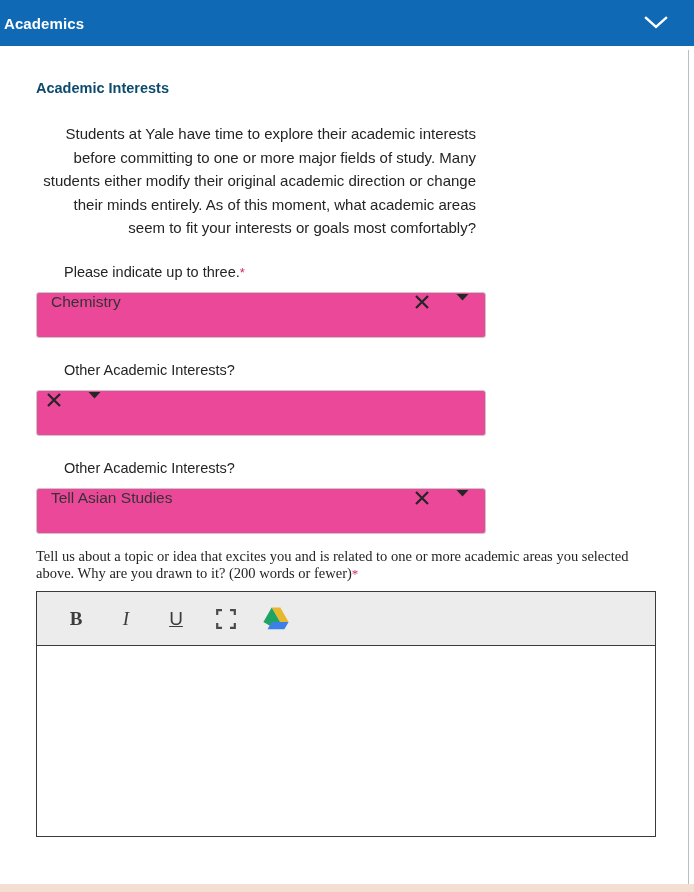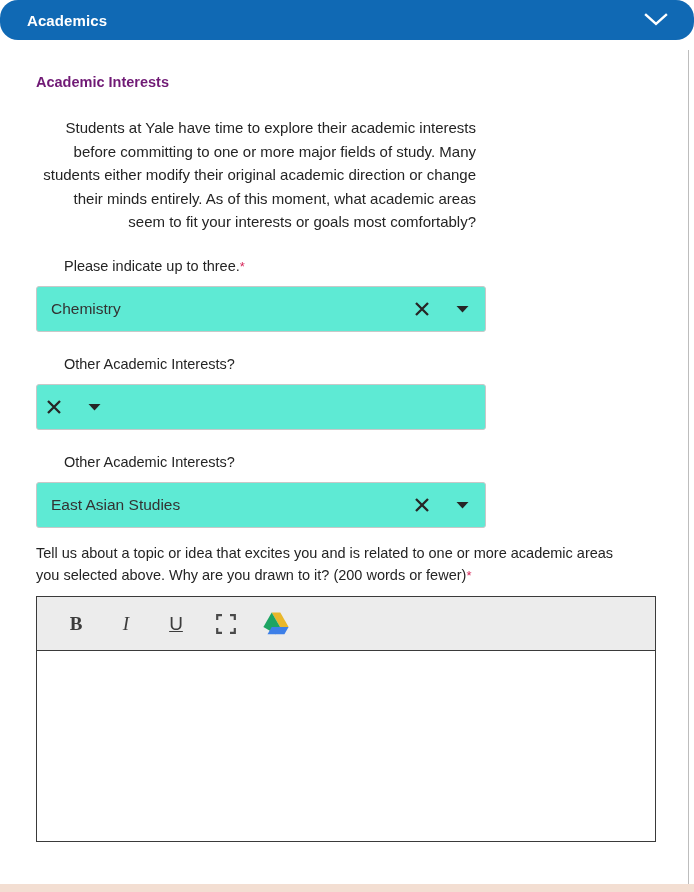--- a/index.html
+++ b/index.html
@@ -11,28 +11,27 @@
     height: 892px;
     background: #ffffff;
     font-family: "Liberation Sans", sans-serif;
     color: #1a1a1a;
     overflow: hidden;
     position: relative;
   }
 
   
   .section-header {
-    height: 40px;
+    height: 46px;
     background: #1069b4;
     display: flex;
     align-items: center;
     justify-content: space-between;
-    padding: 0 18px 0 27px;
-    box-sizing: border-box;
-    border-radius: 18px;
+    padding: 0 18px 0 4px;
+    box-sizing: border-box;
   }
   .section-header-title {
     color: #ffffff;
     font-size: 15px;
     font-weight: bold;
     letter-spacing: .1px;
   }
   .chevron-btn {
     width: 40px;
     height: 40px;
@@ -44,21 +43,21 @@
 
   
   .page-body {
     padding: 0 0 0 36px;
     position: relative;
   }
 
   .block-title {
     font-size: 14.5px;
     font-weight: bold;
-    color: #701a75;
+    color: #0c4a6e;
     margin-top: 34px;
     margin-bottom: 0;
   }
 
   .intro-paragraph {
     font-size: 15px;
     line-height: 23.5px;
     color: #242424;
     width: 440px;
     margin-top: 26px;
@@ -81,23 +80,23 @@
     font-size: 13px;
     vertical-align: baseline;
   }
 
   
   .combobox {
     width: 450px;
     height: 46px;
     border: 1px solid #c8c8c8;
     border-radius: 3px;
-    background: #5eead4;
-    display: flex;
-    align-items: center;
+    background: #ec4899;
+    display: flex;
+    align-items: flex-start;
     box-sizing: border-box;
     cursor: pointer;
   }
   .combobox-value {
     flex: 1;
     padding-left: 14px;
     font-size: 15.5px;
     color: #333333;
     white-space: nowrap;
     overflow: hidden;
@@ -113,24 +112,25 @@
     width: 46px;
     display: flex;
     align-items: center;
     justify-content: center;
     cursor: pointer;
   }
 
   
   .essay-prompt {
     font-size: 14.5px;
-    line-height: 22px;
+    line-height: 17px;
     color: #242424;
     width: 600px;
     margin-bottom: 9px;
+    font-family: Liberation Serif, serif;
   }
 
   .editor {
     width: 620px;
     border: 1px solid #3a3a3a;
     box-sizing: border-box;
     background: #ffffff;
   }
   .editor-toolbar {
     height: 54px;
@@ -231,21 +231,21 @@
         </svg>
       </span>
     </div>
   </div>
 
   <div class="field-group">
     <div class="field-label">
       <span>Other Academic Interests?</span><span class="req-star"></span>
     </div>
     <div class="combobox">
-      <span class="combobox-value">East Asian Studies</span>
+      <span class="combobox-value">Tell Asian Studies</span>
       <span class="combo-clear">
         <svg width="18" height="18" viewBox="0 0 18 18" aria-hidden="true">
           <path d="M3 3 L15 15 M15 3 L3 15" stroke="#262626" stroke-width="2.3" stroke-linecap="butt"></path>
         </svg>
       </span>
       <span class="combo-caret">
         <svg width="13" height="8" viewBox="0 0 13 8" aria-hidden="true">
           <path d="M0.5 1 L12.5 1 L6.5 7.5 Z" fill="#262626"></path>
         </svg>
       </span>

